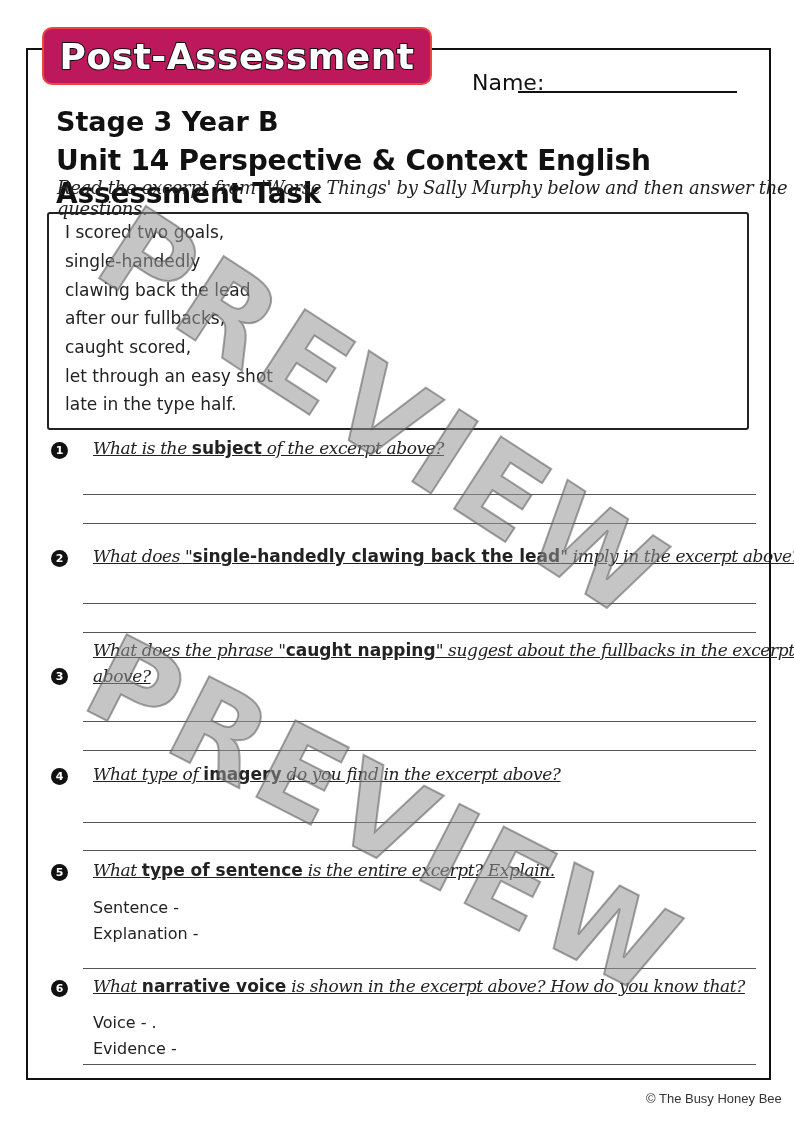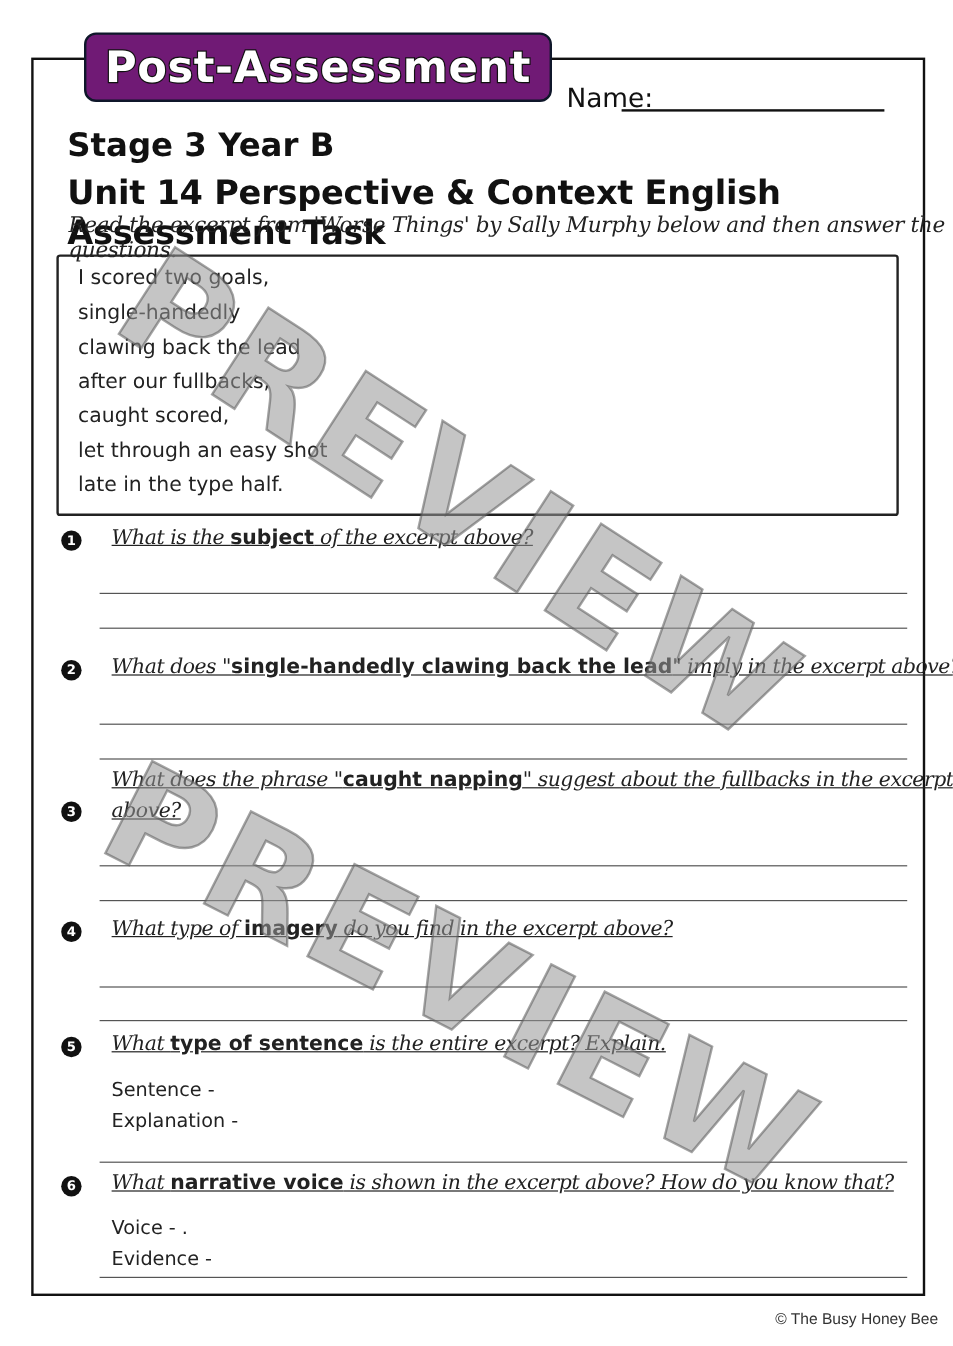--- a/index.html
+++ b/index.html
@@ -1,19 +1,19 @@
 <!DOCTYPE html>
 <html><head>
 <meta charset="utf-8">
 <style>
   html, body { margin:0; padding:0; background:#ffffff; }
   body { width:794px; height:1122px; position:relative; overflow:hidden; font-family:"DejaVu Sans", sans-serif; color:#111; }
   .abs { position:absolute; }
   .outer-border { left:26px; top:48px; width:741px; height:1028px; border:2px solid #111; box-sizing:content-box; }
-  .title-box { left:42px; top:27px; width:386px; height:54px; border:2px solid #0f172a; border-radius:10px; background:#701a75; display:flex; align-items:center; justify-content:center;margin-left:28px; }
+  .title-box { left:42px; top:27px; width:386px; height:54px; border:2px solid #ef4444; border-radius:10px; background:#be185d; display:flex; align-items:center; justify-content:center; }
   .title-text { font-family:"DejaVu Sans", sans-serif; font-weight:bold; font-size:36px; letter-spacing:0.5px; color:#fff; -webkit-text-stroke:2px #111; paint-order:stroke fill; }
   .name-label { left:472px; top:70px; font-size:22px; font-family:"DejaVu Sans", sans-serif; }
   .name-line { left:518px; top:91px; width:219px; height:0; border-top:2px solid #111; }
   .stage { left:56px; top:106px; font-size:27px; font-weight:bold; font-family:"DejaVu Sans", sans-serif; }
   .unit { left:56px; top:144px; font-size:28px; font-weight:bold; font-family:"DejaVu Sans", sans-serif; letter-spacing:-0.2px; }
   .instr { left:57px; top:177px; font-size:18px; font-style:italic; font-family:"DejaVu Serif", serif; color:#222; letter-spacing:-0.3px; }
   .excerpt-box { left:47px; top:212px; width:698px; height:214px; border:2px solid #222; border-radius:3px; }
   .excerpt-line { left:65px; font-size:17px; font-family:"DejaVu Sans", sans-serif; color:#222; }
   .qnum { left:51px; width:17px; height:17px; border-radius:50%; background:#111; color:#fff; font-size:11px; font-weight:bold; display:flex; align-items:center; justify-content:center; font-family:"DejaVu Sans", sans-serif; }
   .qtext { left:93px; font-size:17px; font-style:italic; font-family:"DejaVu Serif", serif; color:#222; letter-spacing:-0.4px; white-space:nowrap;text-decoration:underline; }

